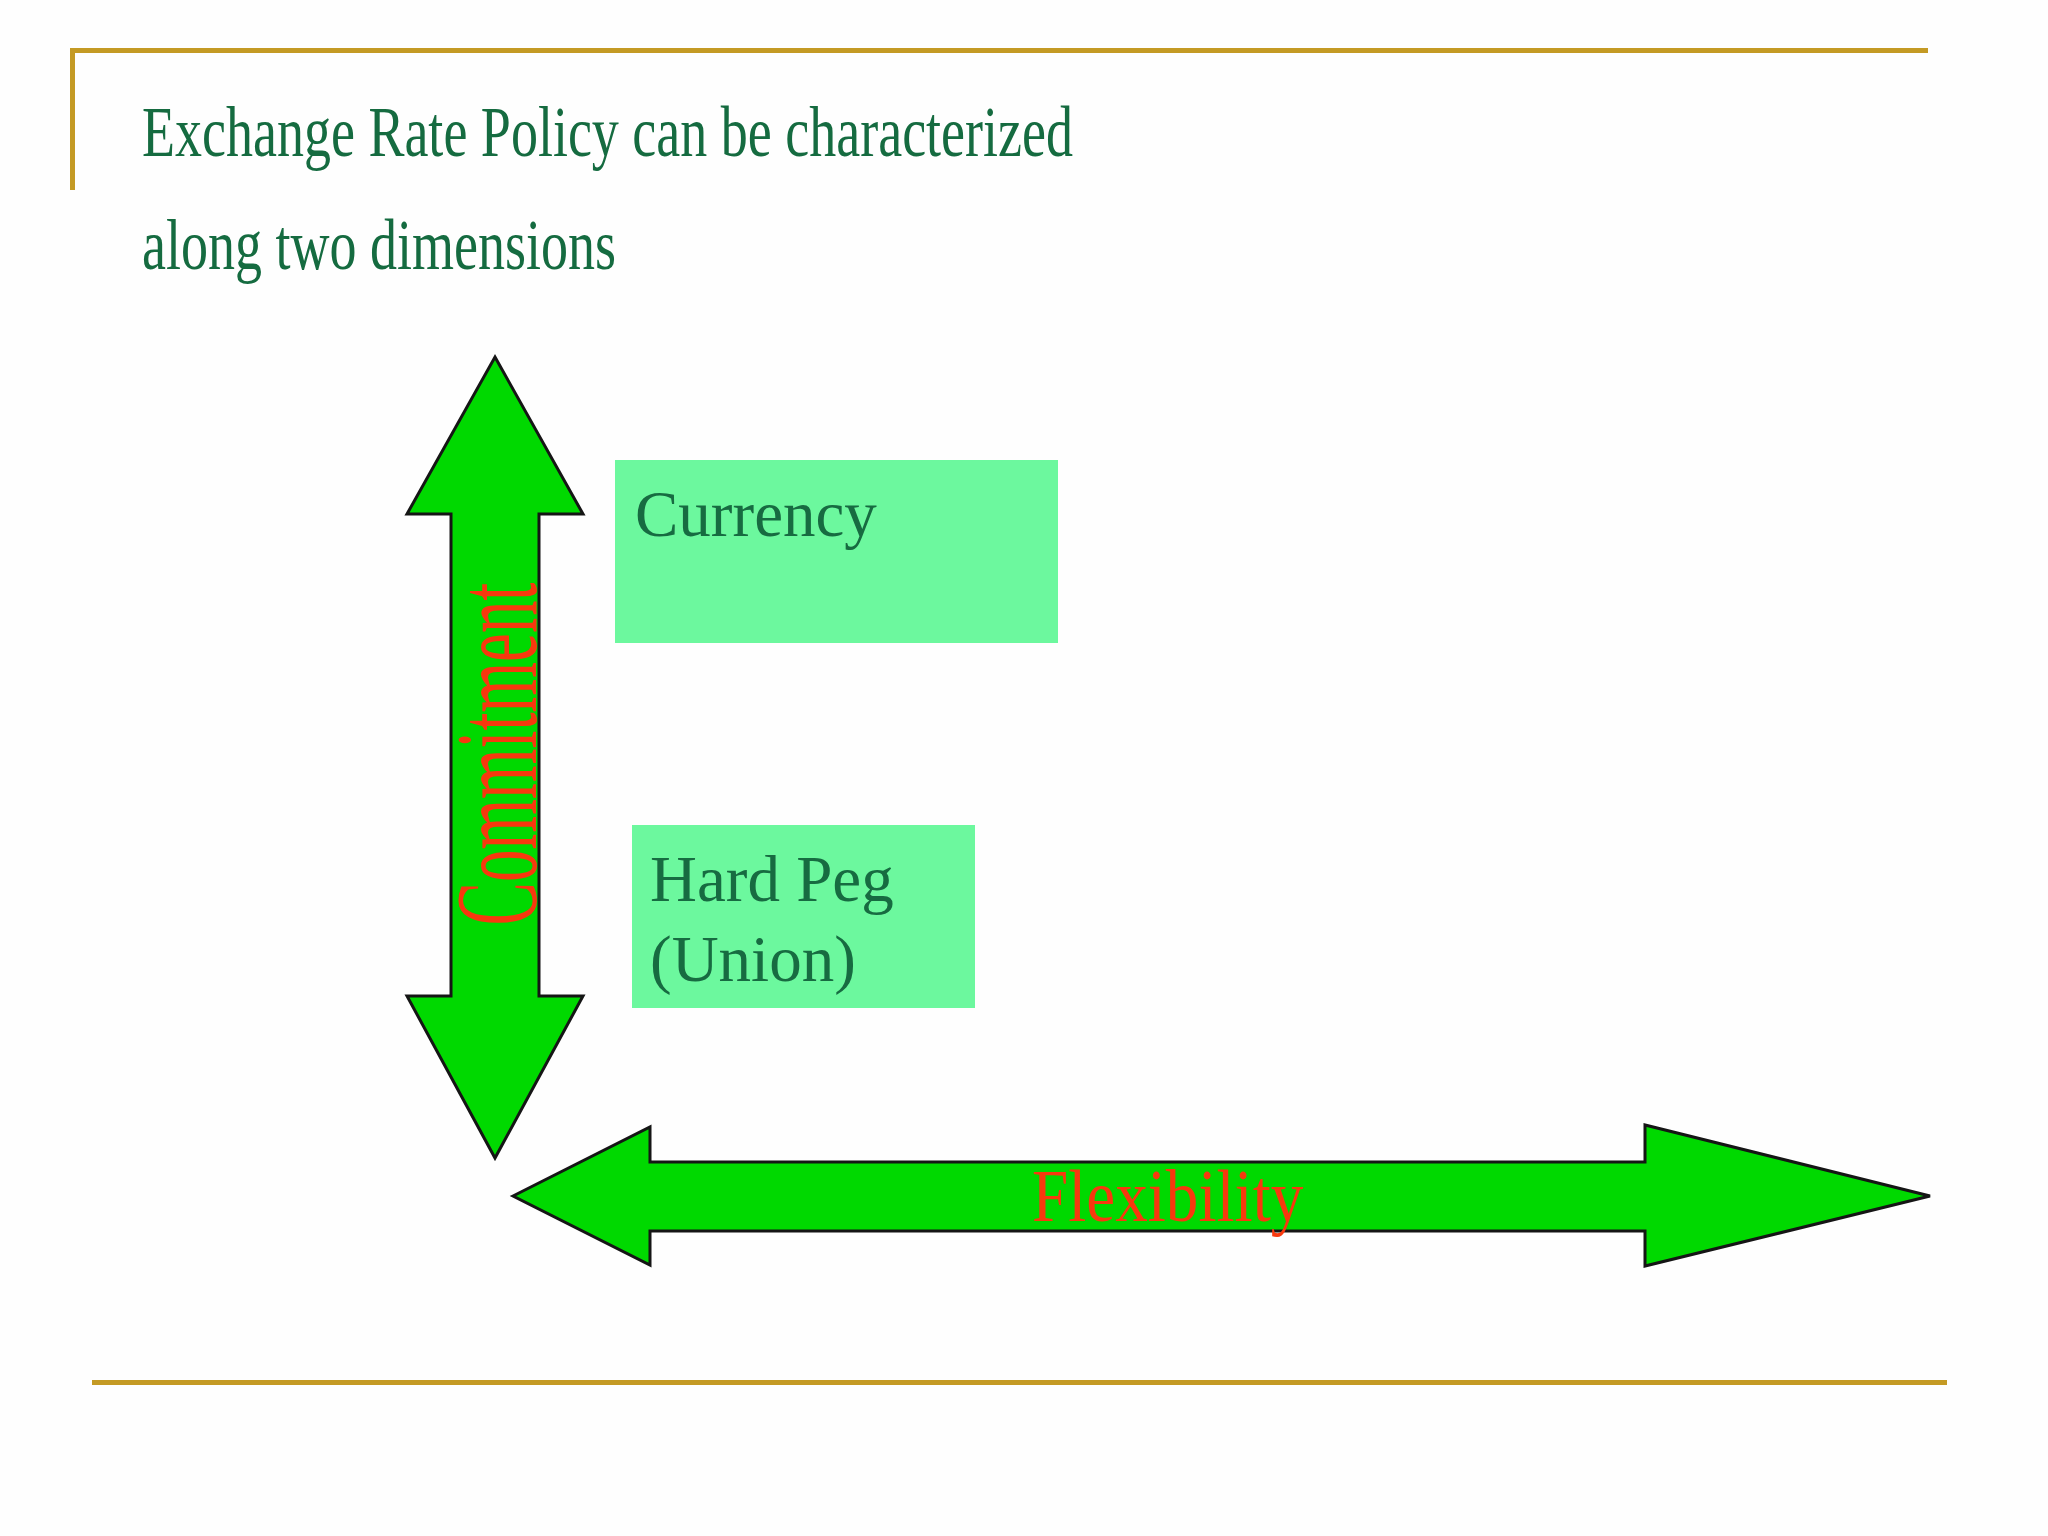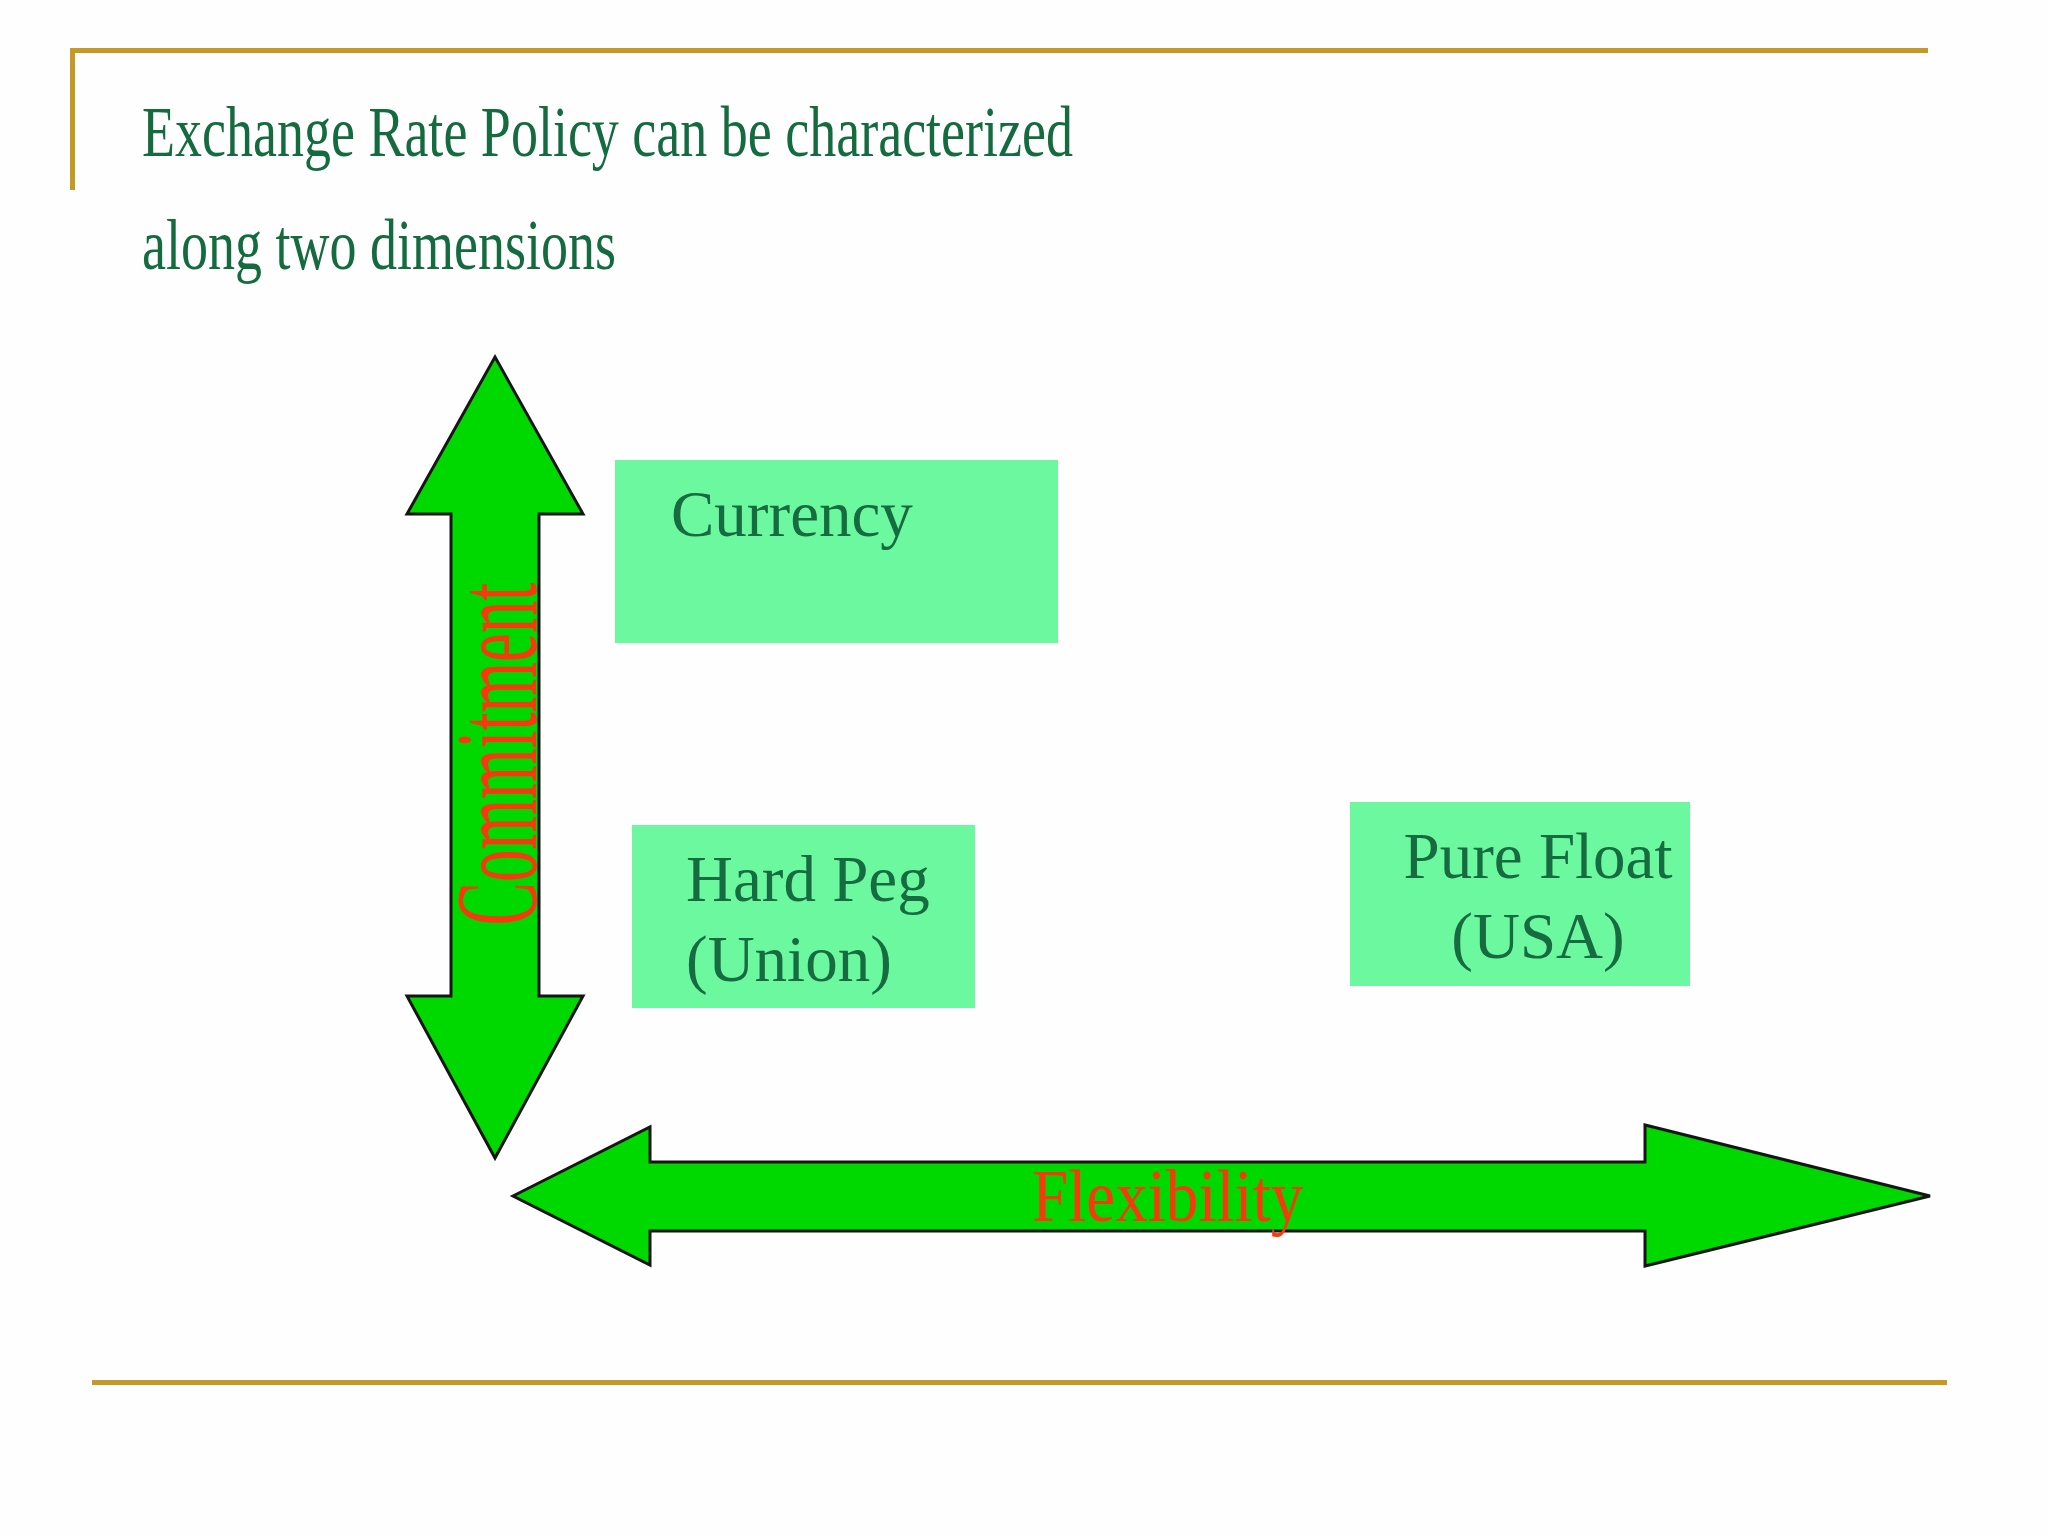--- a/index.html
+++ b/index.html
@@ -91,21 +91,21 @@
   
   .pbox {
     position: absolute;
     background: #6cf89e;
     color: #176b41;
     font-size: 65px;
     line-height: 80px;
     box-sizing: border-box;
     padding-top: 14px;
   }
-  .pbox .bline { white-space: nowrap; margin-left: 36px; }
+  .pbox .bline { white-space: nowrap; }
   .box-currency {
     left: 615px; top: 460px;
     width: 443px; height: 183px;
     padding-left: 20px;
     text-align: left;
   }
   .box-hardpeg {
     left: 632px; top: 825px;
     width: 343px; height: 183px;
     padding-left: 18px;
@@ -142,18 +142,14 @@
 
   <div class="pbox box-currency">
     <div class="bline">Currency</div>
   </div>
 
   <div class="pbox box-hardpeg">
     <div class="bline">Hard Peg</div>
     <div class="bline">(Union)</div>
   </div>
 
-  <div class="pbox box-purefloat">
-    <div class="bline">Pure Float</div>
-    <div class="bline">(USA)</div>
-  </div>
 
 </div>
 
 </body></html>

